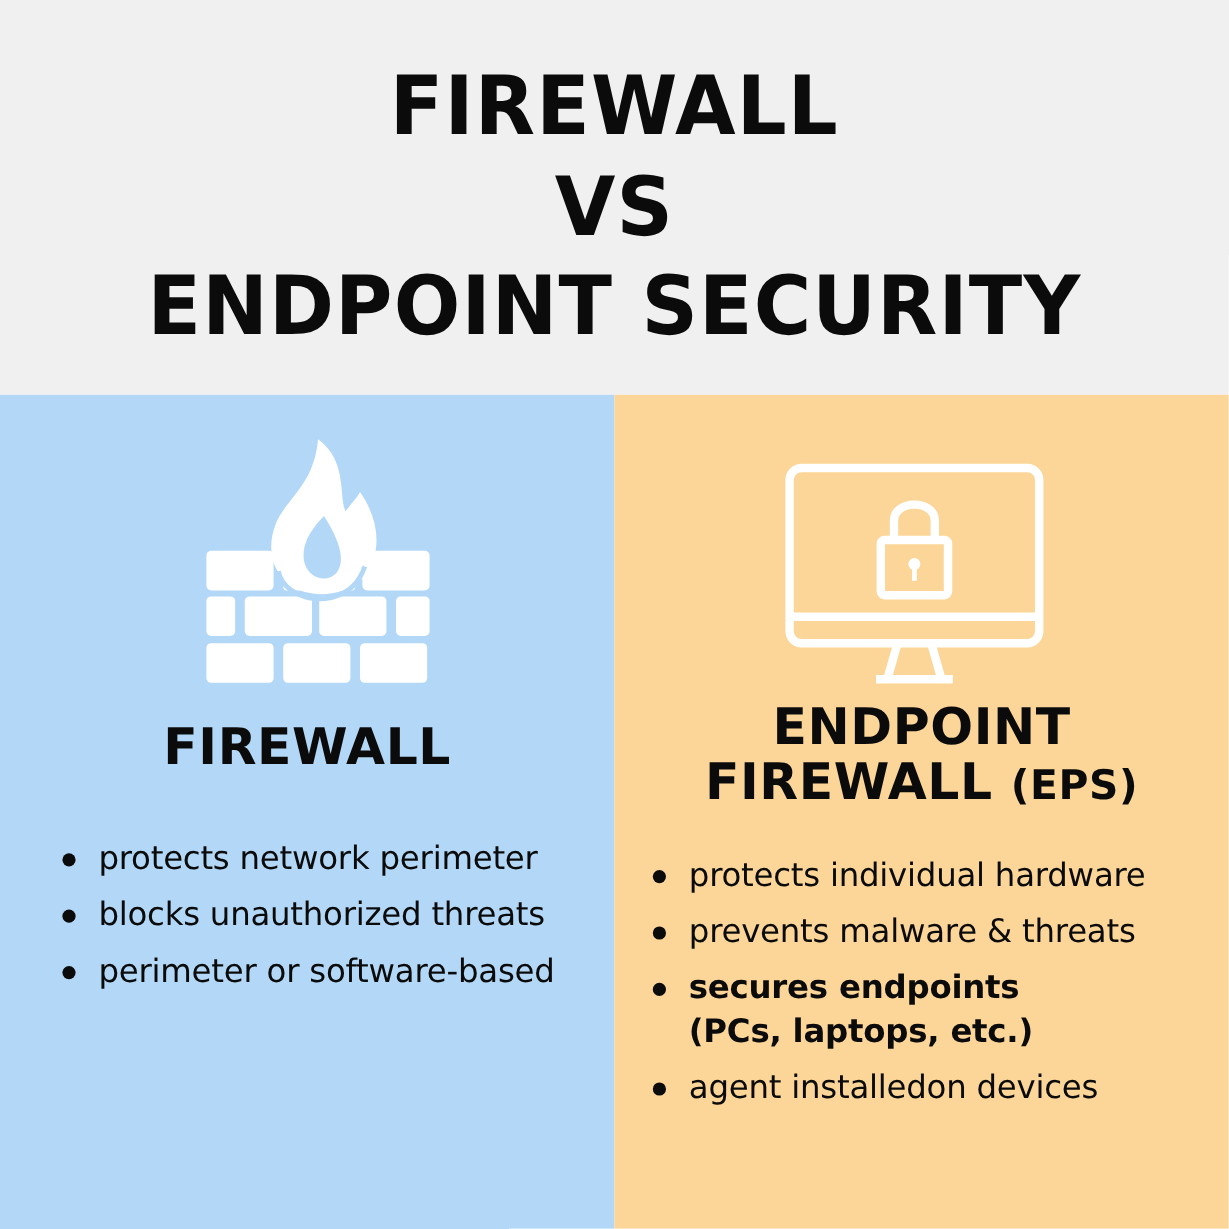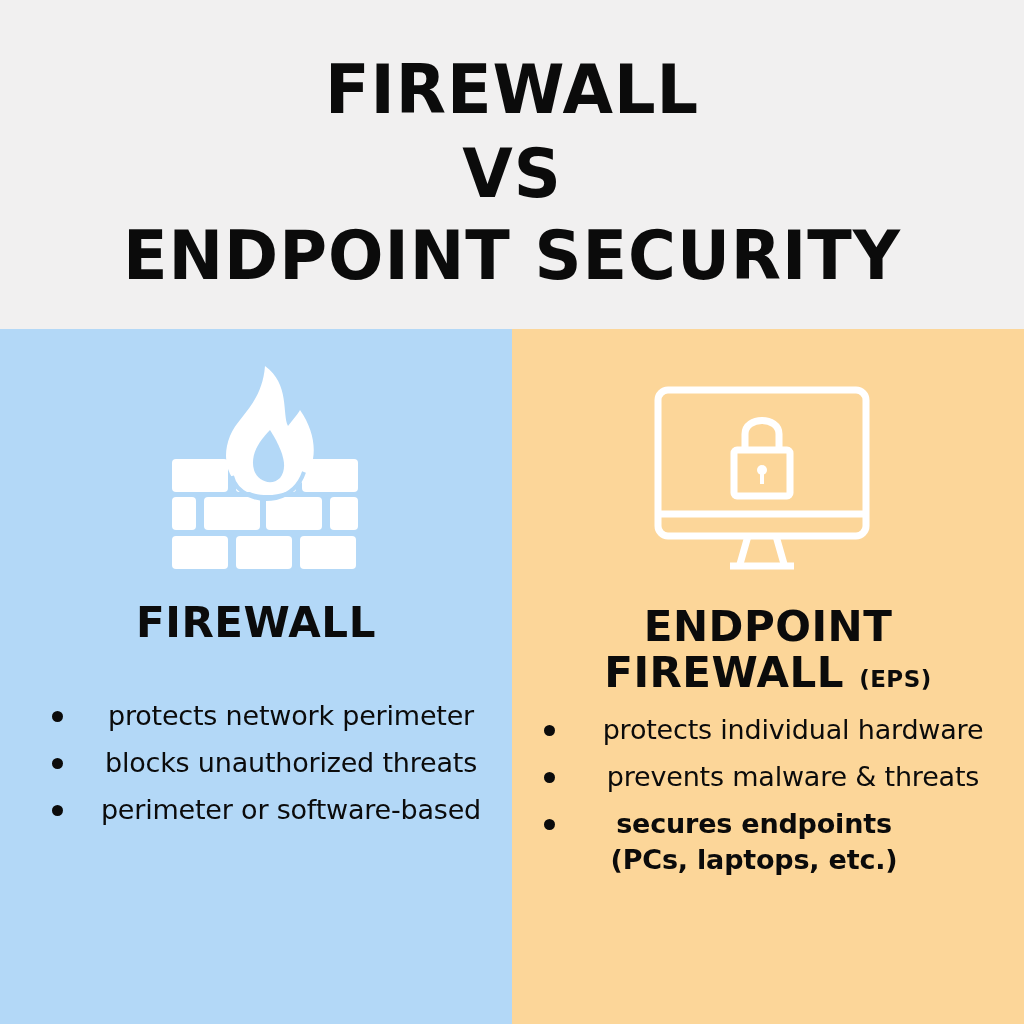--- a/index.html
+++ b/index.html
@@ -24,22 +24,22 @@
   .t2 { top:140px; }
   .t3 { top:222px; }
   .panel { position:absolute; top:329px; height:695px; width:512px; }
   .panel-left { left:0; background:#b3d8f7; }
   .panel-right { left:512px; background:#fcd699; }
   .icon { position:absolute; }
   .panel-title {
     position:absolute; left:0; width:512px; text-align:center;
     font-weight:bold; font-size:42px; line-height:46px; letter-spacing:0.5px;
   }
-  .panel-title .small { font-size:23px; }
-  ul.bullets { position:absolute; margin:0; padding:0; list-style:none;text-align:center; }
+  .panel-title .small { font-size:34px; }
+  ul.bullets { position:absolute; margin:0; padding:0; list-style:none; }
   ul.bullets li {
     position:relative; padding-left:32px;
     font-size:27px; line-height:36px; margin-bottom:11px;
     letter-spacing:-0.2px;
   }
   ul.bullets li::before {
     content:""; position:absolute; left:2px; top:13px;
     width:11px; height:11px; border-radius:50%; background:#0b0b0b;
   }
 </style>
@@ -100,23 +100,24 @@
 
       <path d="M 93 66 L 93 50 C 93 32 127 32 127 50 L 127 66"></path>
 
       <rect x="82" y="66" width="56" height="46" rx="3"></rect>
     </g>
 
     <circle cx="110" cy="86" r="5" fill="#ffffff"></circle>
     <rect x="108" y="88" width="4" height="12" fill="#ffffff"></rect>
   </svg>
 
-  <div class="panel-title" style="top:275px;">
+  <div class="panel-title" style="top:254px;">
     <div>ENDPOINT</div>
     <div><span>FIREWALL</span> <span class="small">(EPS)</span></div>
   </div>
 
   <ul class="bullets" style="left:30px; top:383px; width:470px;">
     <li>protects individual hardware</li>
     <li>prevents malware &amp; threats</li>
     <li style="width:360px;font-weight:bold;">secures endpoints (PCs, laptops, etc.)</li>
+    <li>agent installedon devices</li>
   </ul>
 </div>
 
 </body></html>

